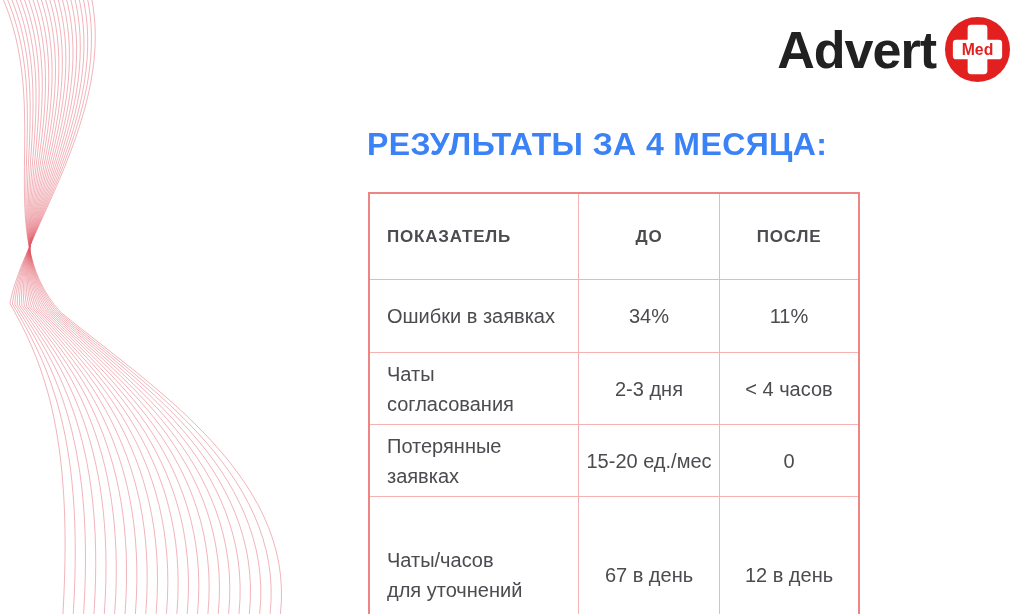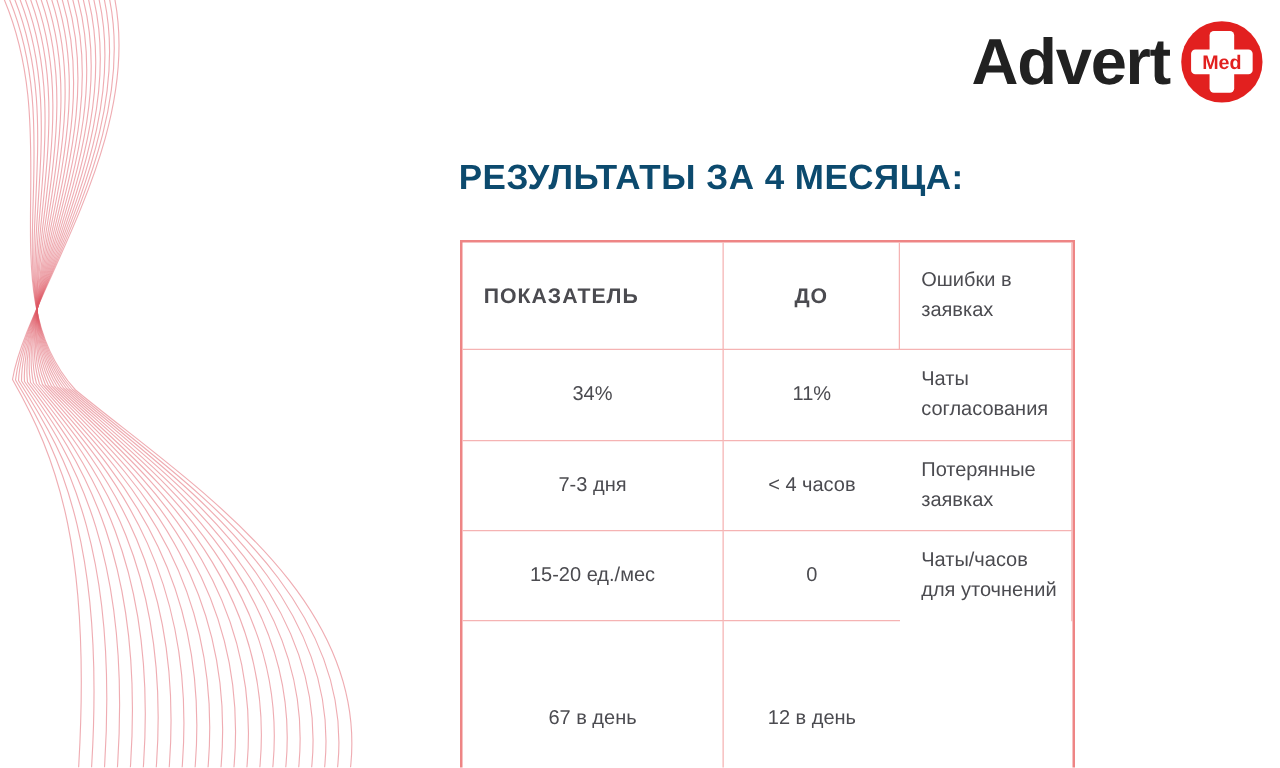--- a/index.html
+++ b/index.html
@@ -15,36 +15,36 @@
   .logo { position:absolute; top:16px; right:13px; display:flex; align-items:center; gap:8px;margin-left:38px; }
   .logo-brand {
     font-size:52px; font-weight:bold; color:#212121;
     letter-spacing:-1px; line-height:1;
   }
   .logo-icon { width:67px; height:67px; display:block; }
 
   
   .page-title {
     position:absolute; left:367px; top:126px;
-    font-size:28px; font-weight:bold; color:#0c4a6e; letter-spacing:0.4px;
+    font-size:32px; font-weight:bold; color:#3b82f6; letter-spacing:0.4px;
   }
 
   
   .results-table {
     position:absolute; left:368px; top:192px; width:492px; height:464px;
     display:grid;
     grid-template-columns:209px 141px 1fr;
     grid-template-rows:86px 73px 72px 72px 1fr;
     border:2px solid var(--table-border-outer, #ee8585);
     border-bottom-width:3px;
     background:#fff;
   }
   .cell {
     display:flex; align-items:center;
-    font-size:16px; color:var(--text-dark, #4b4b50); line-height:1.5;
+    font-size:20px; color:var(--text-dark, #4b4b50); line-height:1.5;
   }
   .c-label { padding-left:17px; padding-right:8px; white-space:pre-line; }
   .c-val   { justify-content:center; text-align:center; }
   .head    { font-weight:bold; font-size:17px; letter-spacing:0.8px; }
   .b-r { border-right:1px solid var(--table-border-inner, #f5b3b3); }
   .b-b { border-bottom:1px solid var(--table-border-inner, #f5b3b3); }
 </style>
 </head>
 <body>
 
@@ -84,28 +84,29 @@
       <text x="34" y="40" text-anchor="middle" font-family="Liberation Sans, sans-serif" font-size="16" font-weight="bold" fill="#e2201f">Med</text>
     </svg>
   </div>
 
   <div class="page-title">РЕЗУЛЬТАТЫ ЗА 4 МЕСЯЦА:</div>
 
   <div class="results-table">
 
     <div class="cell c-label head b-r b-b">ПОКАЗАТЕЛЬ</div>
     <div class="cell c-val  head b-r b-b">ДО</div>
+    <div class="cell c-val  head b-b">ПОСЛЕ</div>
 
     <div class="cell c-label b-r b-b">Ошибки в заявках</div>
     <div class="cell c-val  b-r b-b">34%</div>
     <div class="cell c-val  b-b">11%</div>
 
     <div class="cell c-label b-r b-b">Чаты
 согласования</div>
-    <div class="cell c-val  b-r b-b">7-3 дня</div>
+    <div class="cell c-val  b-r b-b">2-3 дня</div>
     <div class="cell c-val  b-b">&lt; 4 часов</div>
 
     <div class="cell c-label b-r b-b">Потерянные
 заявках</div>
     <div class="cell c-val  b-r b-b">15-20 ед./мес</div>
     <div class="cell c-val  b-b">0</div>
 
     <div class="cell c-label b-r">Чаты/часов
 для уточнений</div>
     <div class="cell c-val  b-r">67 в день</div>

